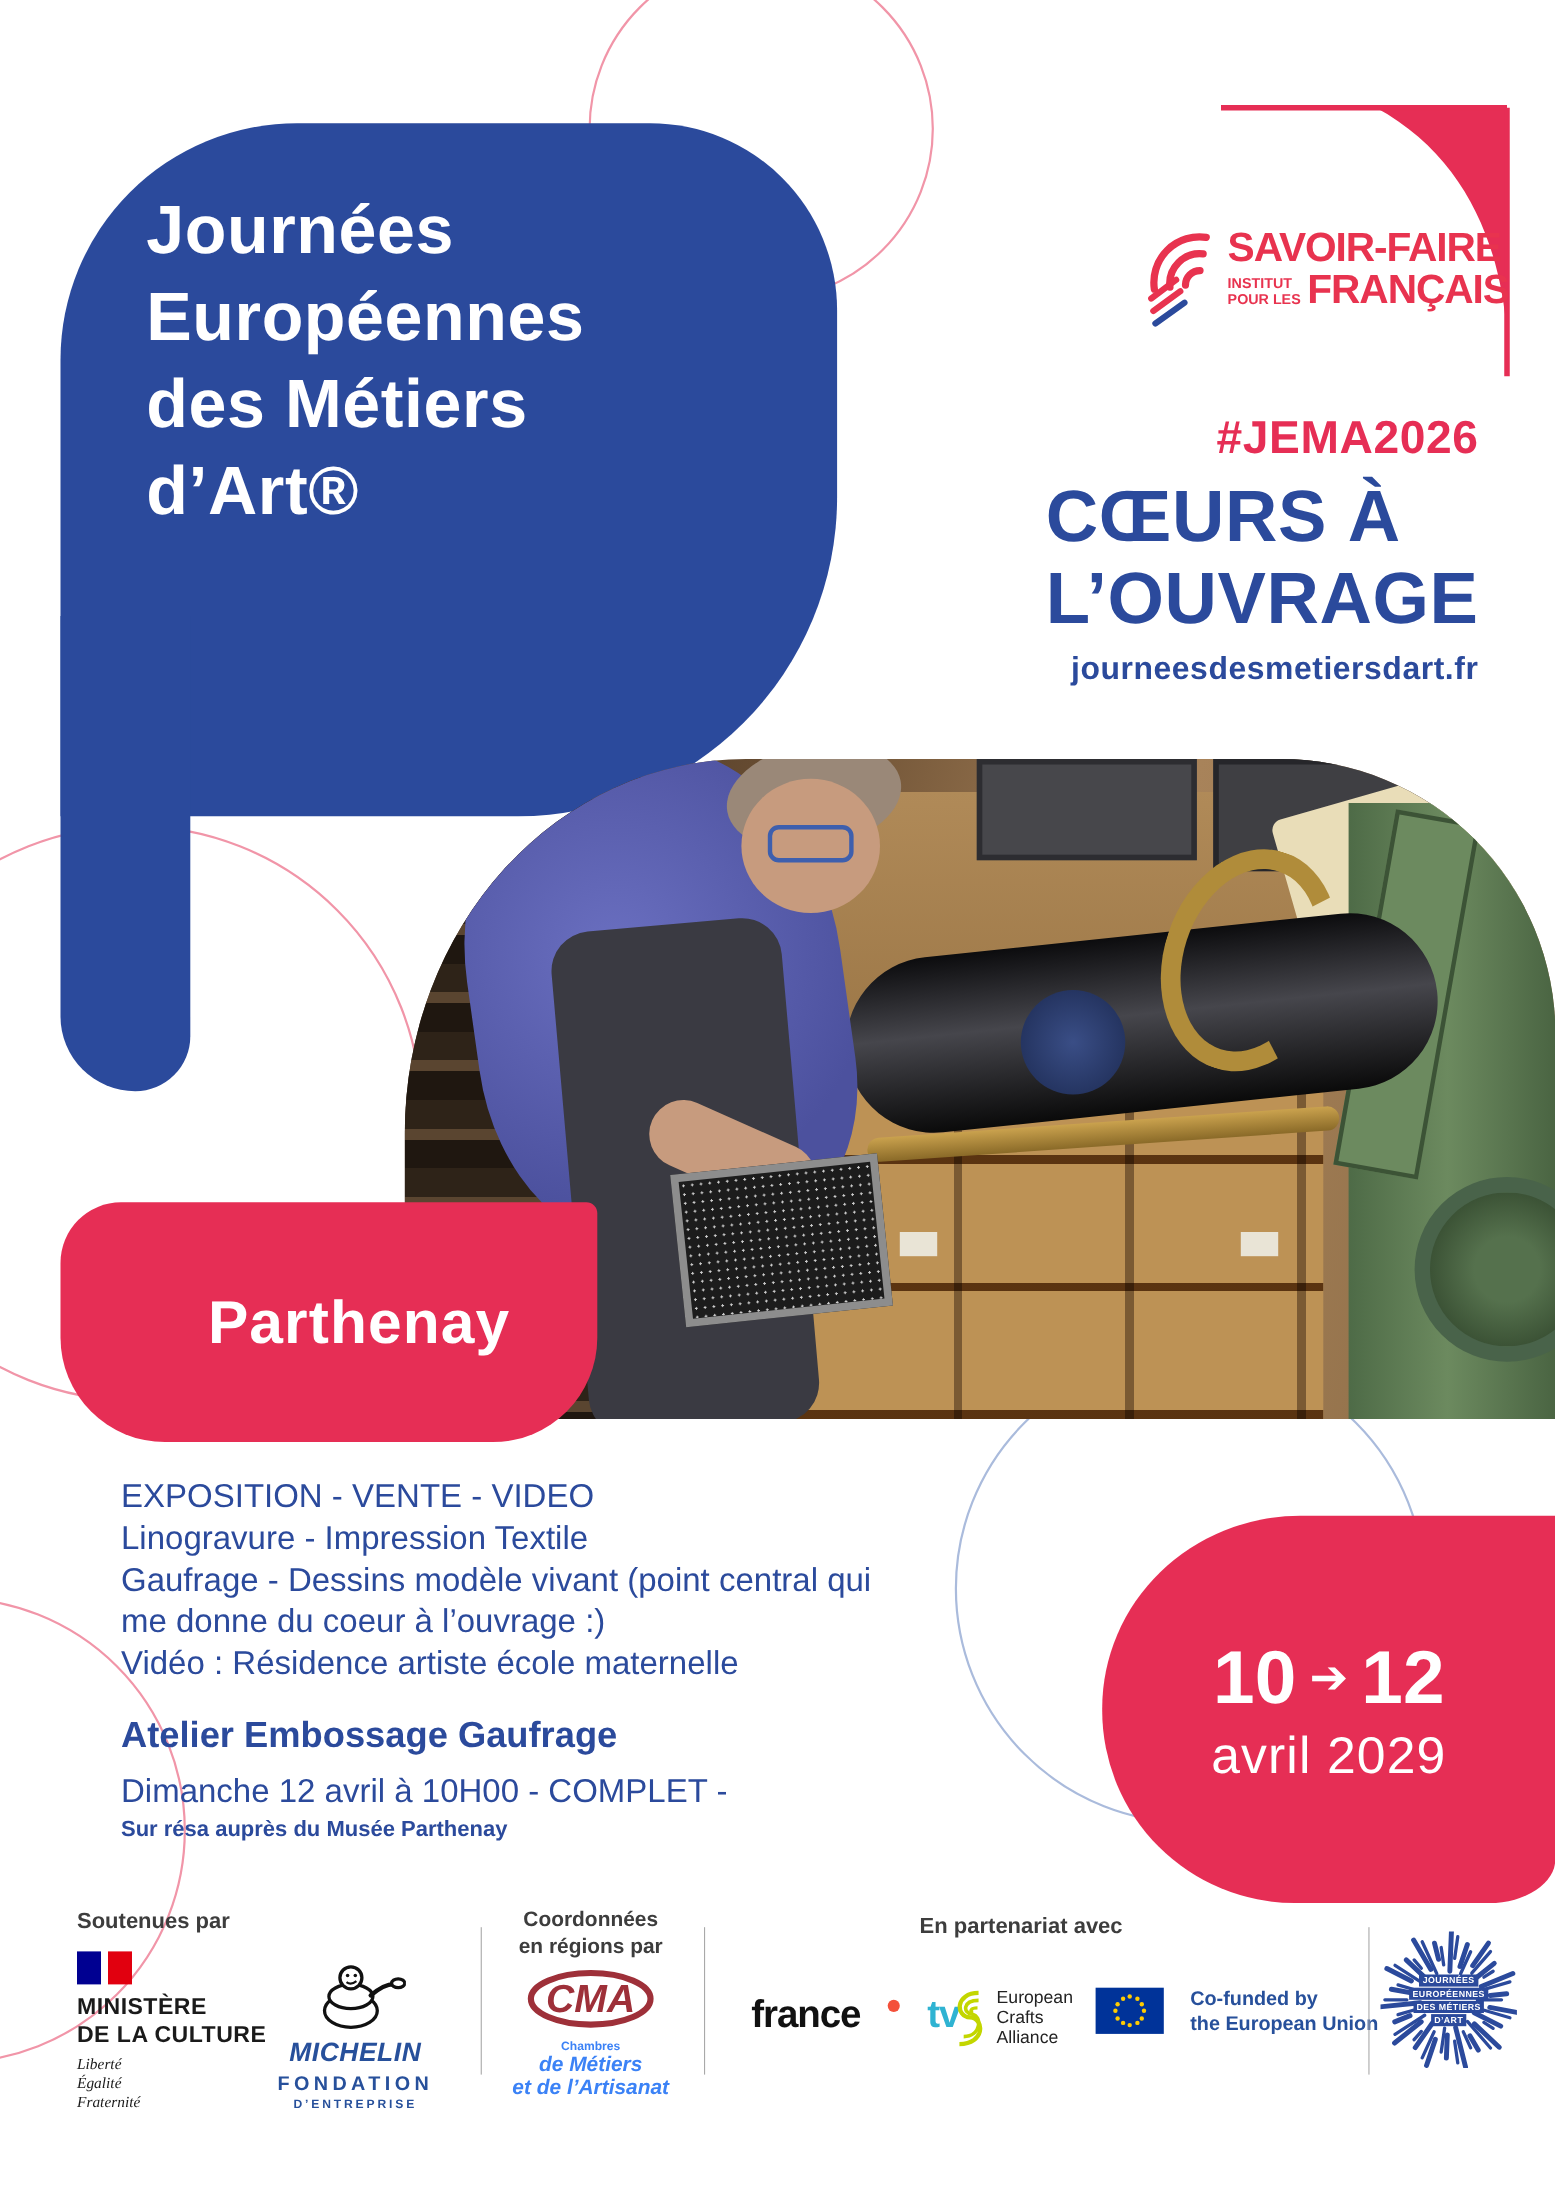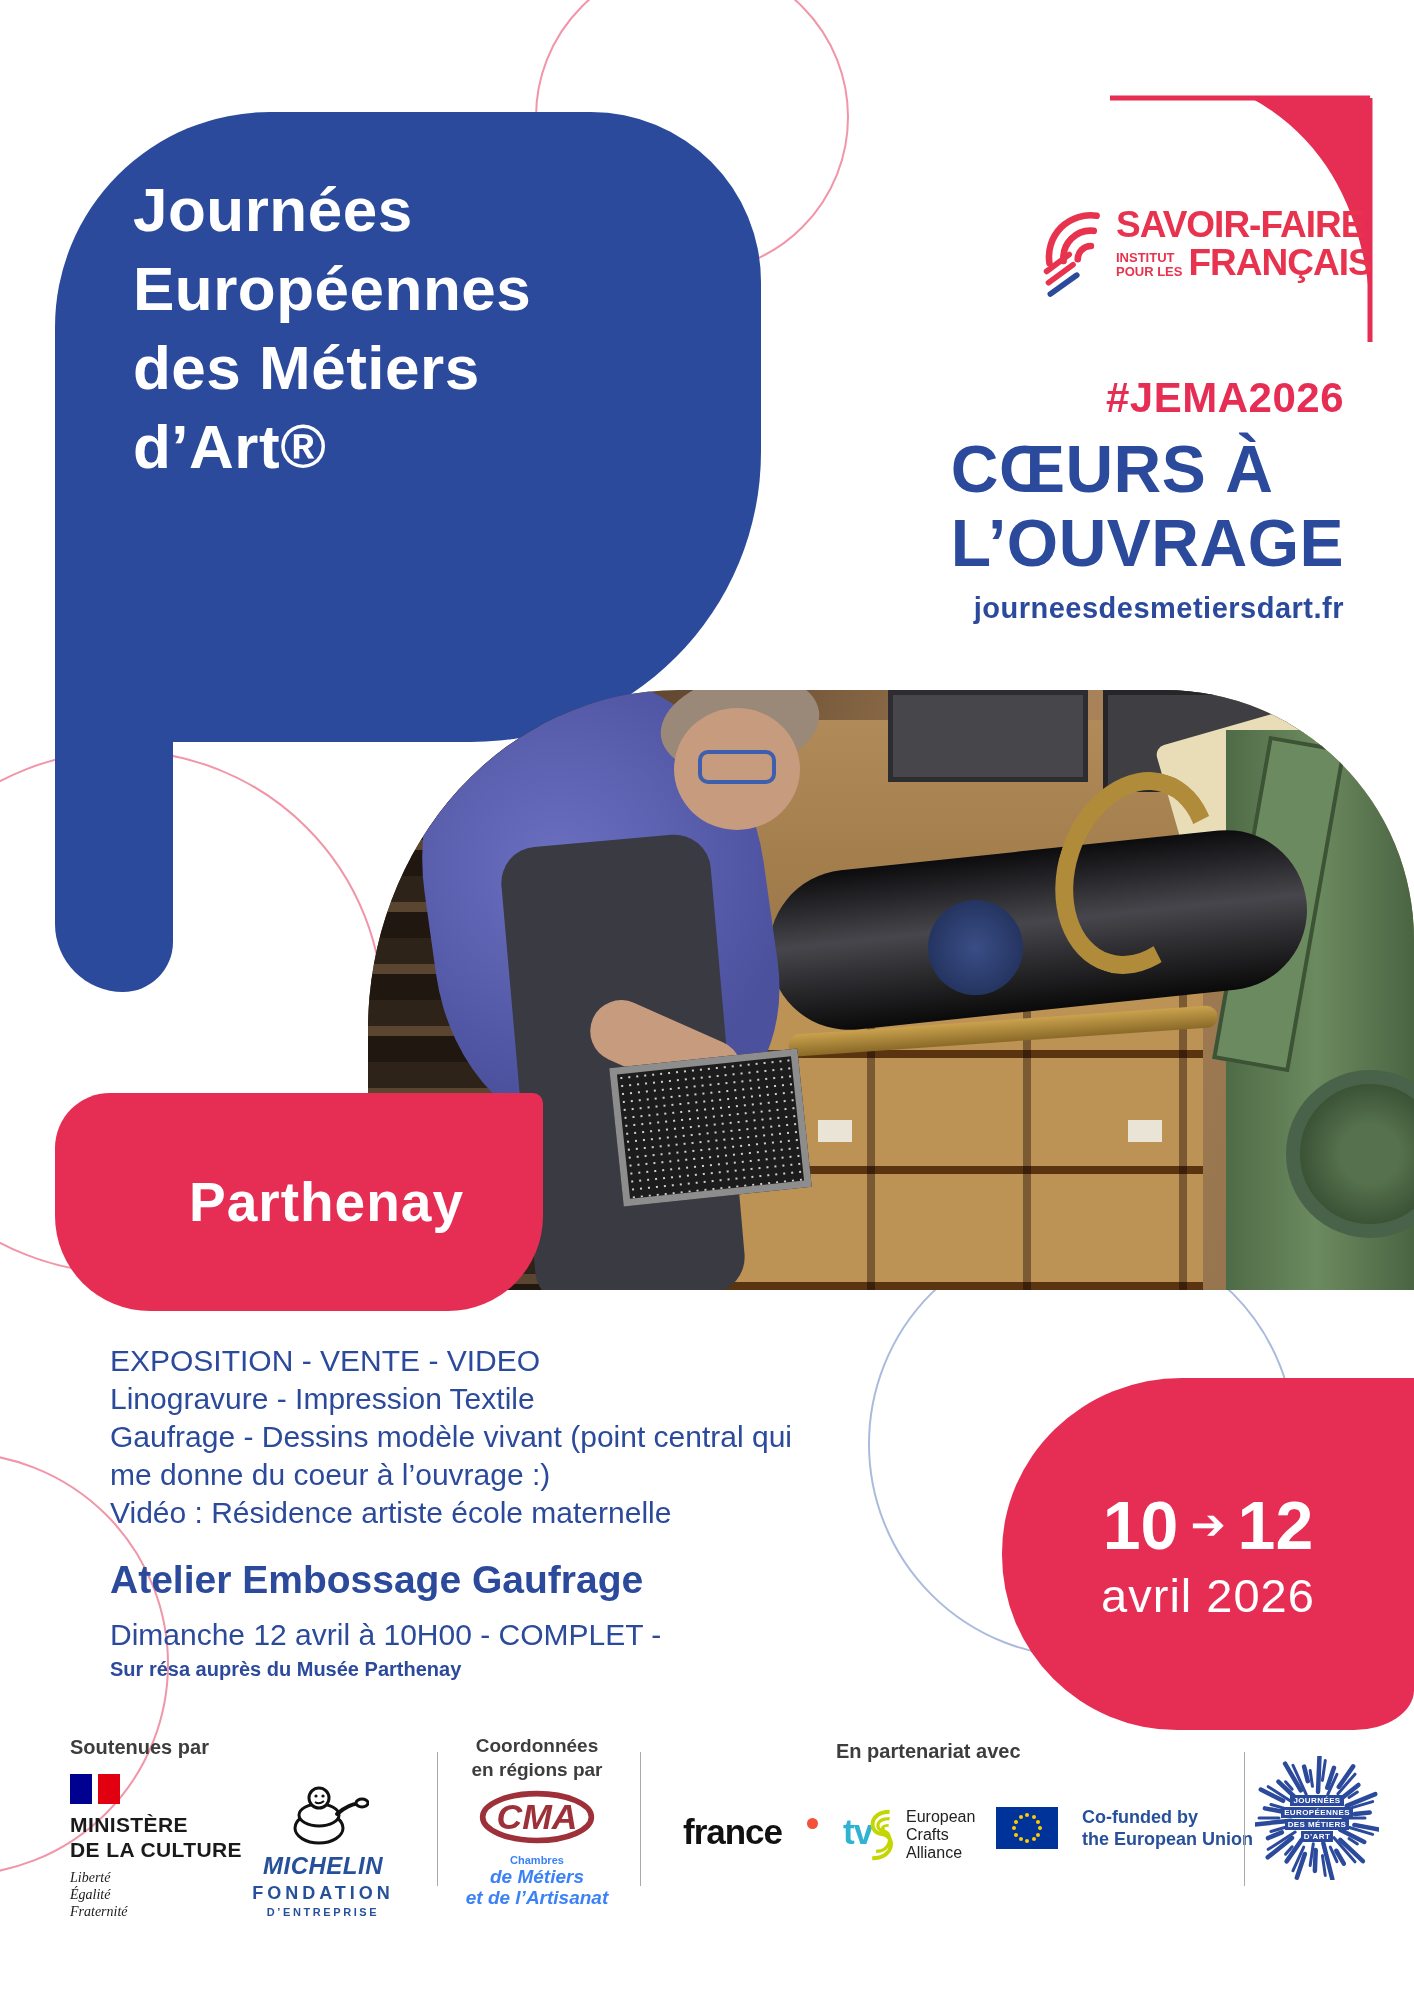--- a/index.html
+++ b/index.html
@@ -54,21 +54,21 @@
              border-radius:180px 0 60px 175px / 175px 0 40px 175px;
              display:flex;flex-direction:column;align-items:center;justify-content:center;color:#fff;}
   #date-line1{font-size:68px;font-weight:800;display:flex;align-items:center;}
   #date-line1 .arrow{font-size:42px;margin:0 12px;font-weight:400;}
   #date-line2{font-size:47px;font-weight:400;letter-spacing:1px;margin-top:4px;}
 
   
   #program{left:110px;top:1342px;width:780px;color:#2b4a9c;z-index:4;}
   .venue-title{font-size:33px;font-weight:700;margin-bottom:18px;}
   .prog-line{font-size:30px;line-height:38px;font-weight:400;}
-  .workshop-title{font-size:39px;font-weight:700;margin-top:26px;}
+  .workshop-title{font-size:33px;font-weight:700;margin-top:26px;}
   .w-line1{font-size:30px;margin-top:16px;}
   .w-line2{font-size:20px;font-weight:700;margin-top:6px;}
 
   
   .foot-label{color:#3d3d3d;font-size:20px;font-weight:700;}
   #lbl-support{left:70px;top:1736px;z-index:2;}
   #ministry{left:70px;top:1774px;z-index:2;color:#1a1a1a;}
   #flag-fr{width:50px;height:30px;background:linear-gradient(90deg,#000091 0 44%,#ffffff 44% 56%,#e1000f 56%);margin-bottom:8px;}
   .min-line{font-size:21px;font-weight:800;letter-spacing:.4px;line-height:25px;}
   .motto{font-family:"Liberation Serif",serif;font-style:italic;font-size:14px;line-height:17px;margin-top:7px;}
@@ -221,21 +221,21 @@
 <div class="abs" id="blob-city">
   <span>Parthenay</span>
 </div>
 
 <div class="abs" id="blob-date">
   <div id="date-line1">
     <span>10</span>
     <span class="arrow">➔</span>
     <span>12</span>
   </div>
-  <div id="date-line2">avril 2026</div>
+  <div id="date-line2">avril 2029</div>
 </div>
 
 <div class="abs" id="program">
   <div class="prog-line">EXPOSITION - VENTE - VIDEO</div>
   <div class="prog-line">Linogravure - Impression Textile</div>
   <div class="prog-line">Gaufrage - Dessins modèle vivant (point central qui</div>
   <div class="prog-line">me donne du coeur à l’ouvrage :)</div>
   <div class="prog-line">Vidéo : Résidence artiste école maternelle</div>
   <div class="workshop-title">Atelier Embossage Gaufrage</div>
   <div class="w-line1">Dimanche 12 avril à 10H00 - COMPLET -</div>

